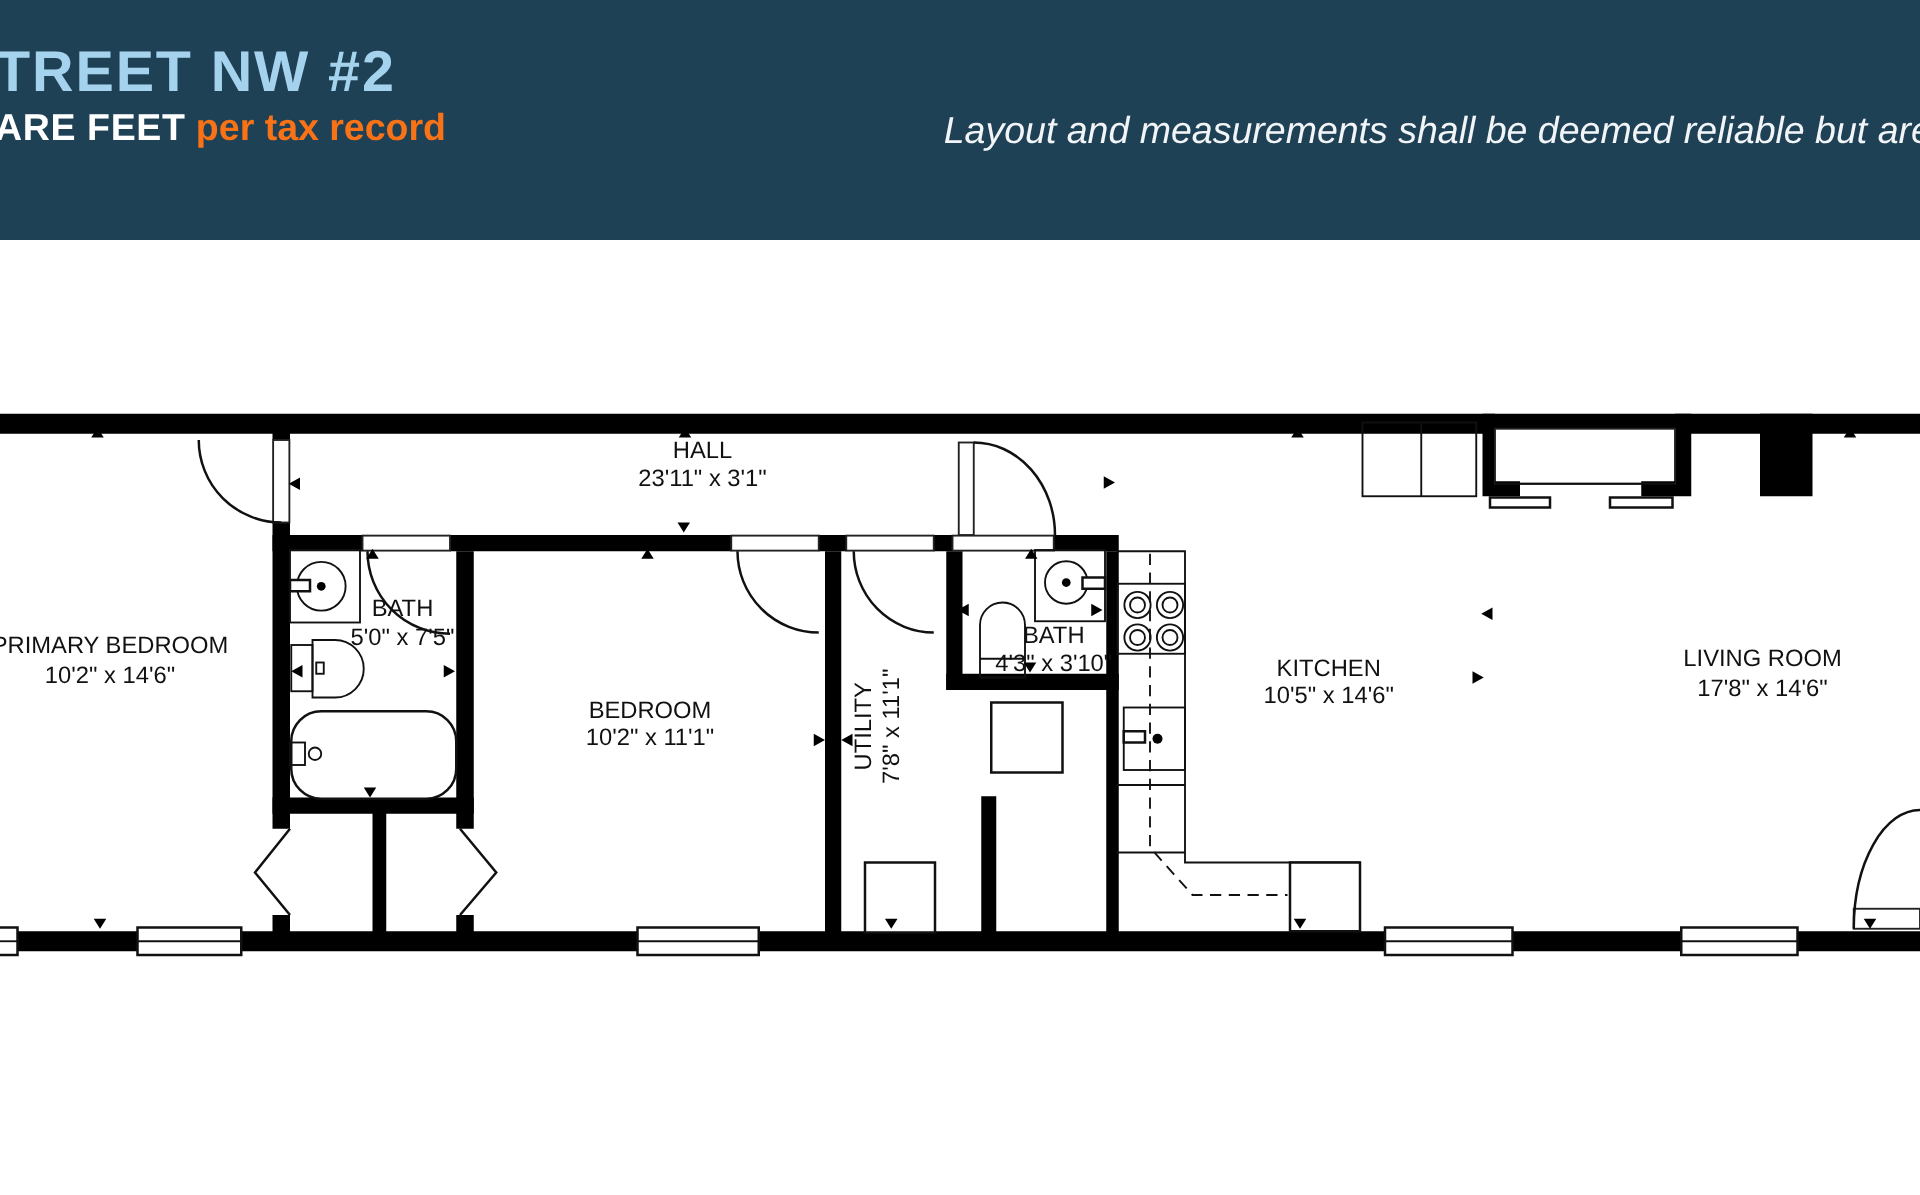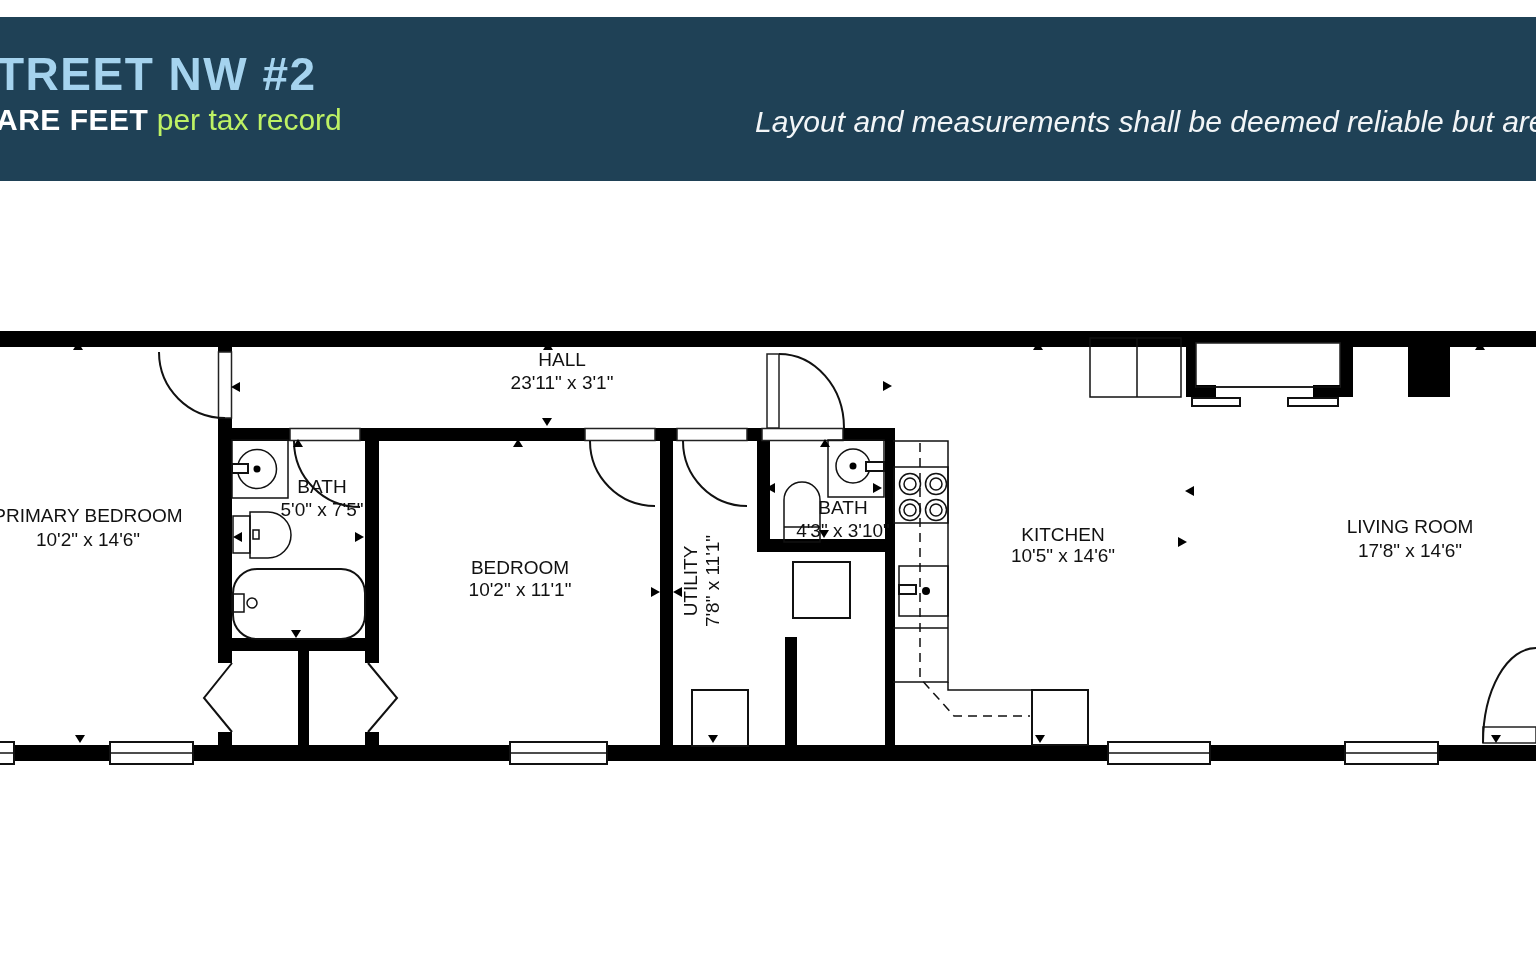--- a/index.html
+++ b/index.html
@@ -1,24 +1,24 @@
 <!DOCTYPE html>
 <html><head>
 <meta charset="utf-8">
 <style>
   html,body{margin:0;padding:0;background:#fff;}
   .stage{position:relative;width:1536px;height:956px;overflow:hidden;background:#ffffff;
          font-family:"Liberation Sans", sans-serif;}
   
-  .banner{position:absolute;left:0;top:0;width:1536px;height:164px;background:#1f4156;margin-top:17px;}
+  .banner{position:absolute;left:0;top:0;width:1536px;height:192px;background:#1f4156;}
   .banner .title{position:absolute;left:-4px;top:30px;font-size:46px;font-weight:700;
                  letter-spacing:1.5px;color:#a5d3ee;white-space:nowrap;}
   .banner .subtitle{position:absolute;left:-4px;top:86px;font-size:30px;color:#ffffff;white-space:nowrap;}
   .banner .subtitle b{font-weight:700;letter-spacing:0.5px;}
-  .banner .subtitle span{font-weight:400;color:#bef264;}
+  .banner .subtitle span{font-weight:700;color:#f97316;}
   .banner .disclaimer{position:absolute;left:755px;top:88px;font-size:30px;font-style:italic;
                       font-weight:400;color:#f2f5f7;white-space:nowrap;}
   
   svg text{font-family:"Liberation Sans", sans-serif;font-size:19px;fill:#111;}
   .wall{fill:#000;}
   .fix{fill:#fff;stroke:#111;stroke-width:2;}
   .thin{fill:none;stroke:#111;stroke-width:1.5;}
   .arc{fill:none;stroke:#111;stroke-width:2;}
   .opening{fill:#fff;stroke:#222;stroke-width:1.5;}
   .dash{fill:none;stroke:#111;stroke-width:1.5;stroke-dasharray:9 6;}

